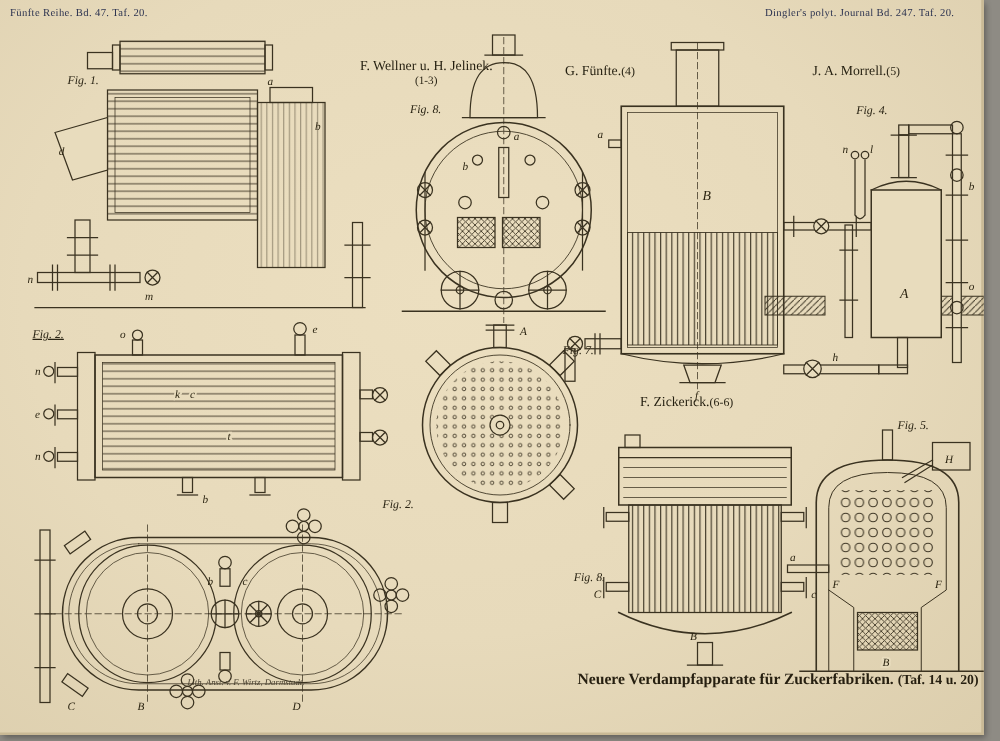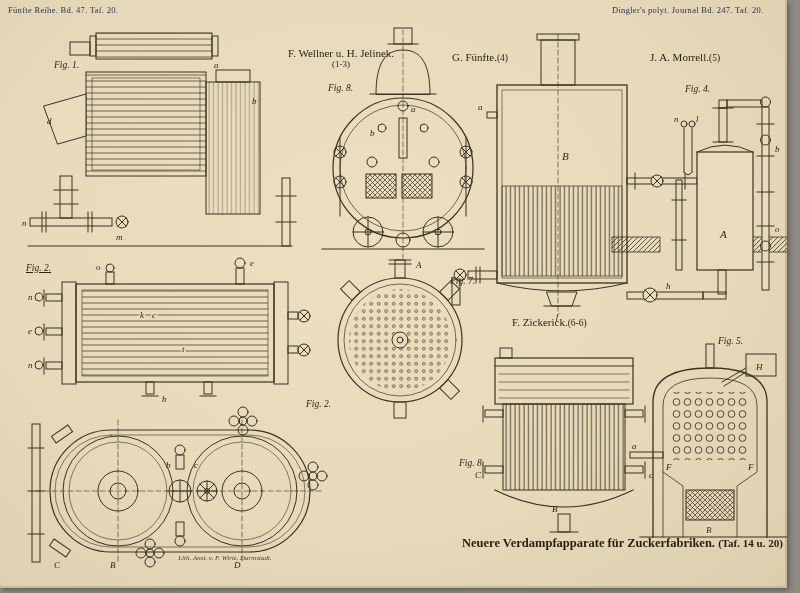--- a/index.html
+++ b/index.html
@@ -12,21 +12,21 @@
   .hdr.left { left:8px; top:5px; }
   .hdr.right { left:612px; top:5px; }
   .attr { position:absolute; font-size:11px; color:#241f10; white-space:nowrap; }
   .attr .figsref2 { font-size:9.5px; }
   .attr-block { text-align:center; }
   .figsref { font-size:9px; }
   .figlab { position:absolute; font-size:9.5px; font-style:italic; color:#2a2414; white-space:nowrap; }
   .caption { position:absolute; left:462px; top:536px; width:320px; text-align:center;
     font-size:12.5px; font-weight:600; color:#261f10; white-space:nowrap; }
   .caption .ref { font-size:11px; font-weight:600; }
-  .imprint { position:absolute; left:150px; top:554px; width:150px; text-align:center;
+  .imprint { position:absolute; left:150px; top:542px; width:150px; 
     font-size:7px; font-style:italic; color:#4a4231; white-space:nowrap; }
   svg.plate { position:absolute; left:0; top:0; width:787px; height:588px; color:#3a3220; }
   svg text { font: italic 9px "Liberation Serif", serif; fill:#2c2512; stroke:none; }
   svg text.big { font-size:11px; }
   svg text.halo { paint-order:stroke; stroke:#e8dcbd; stroke-width:3; }
 </style>
 </head>
 <body>
 
 <div class="paper">

